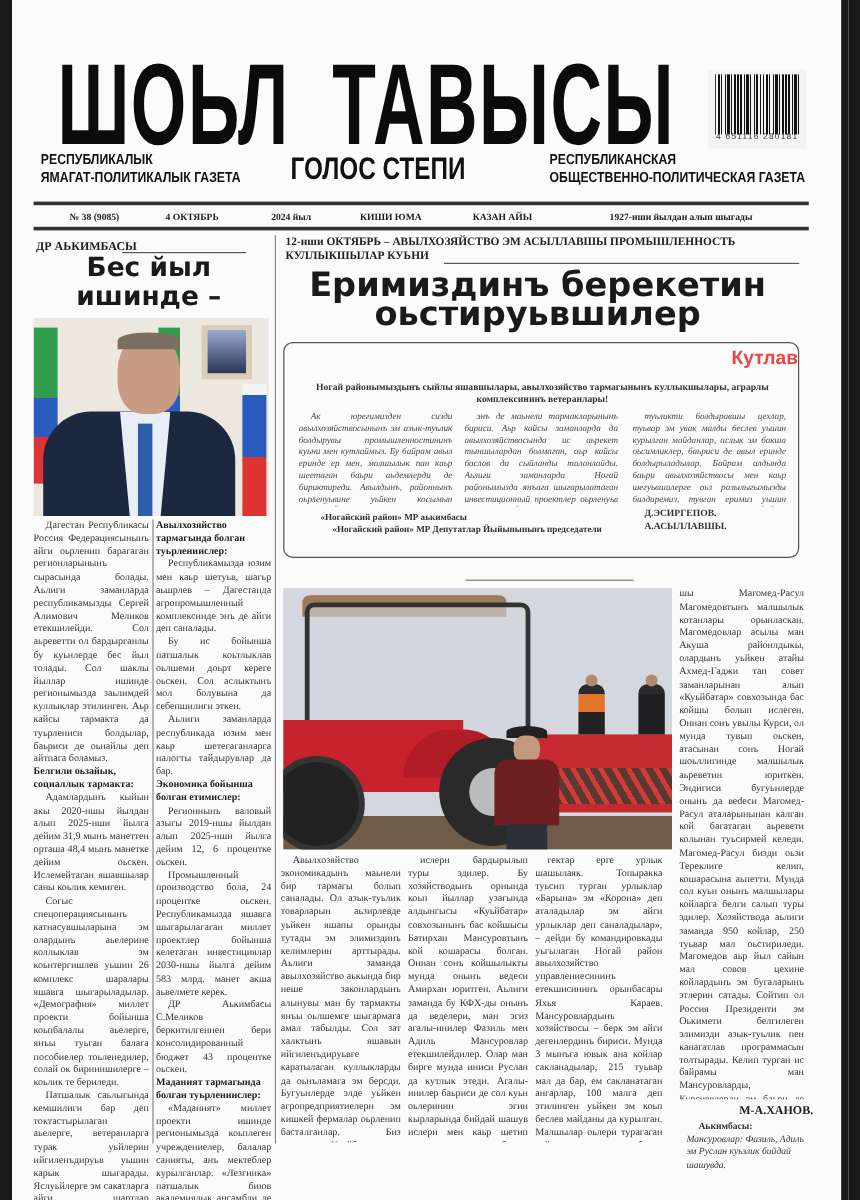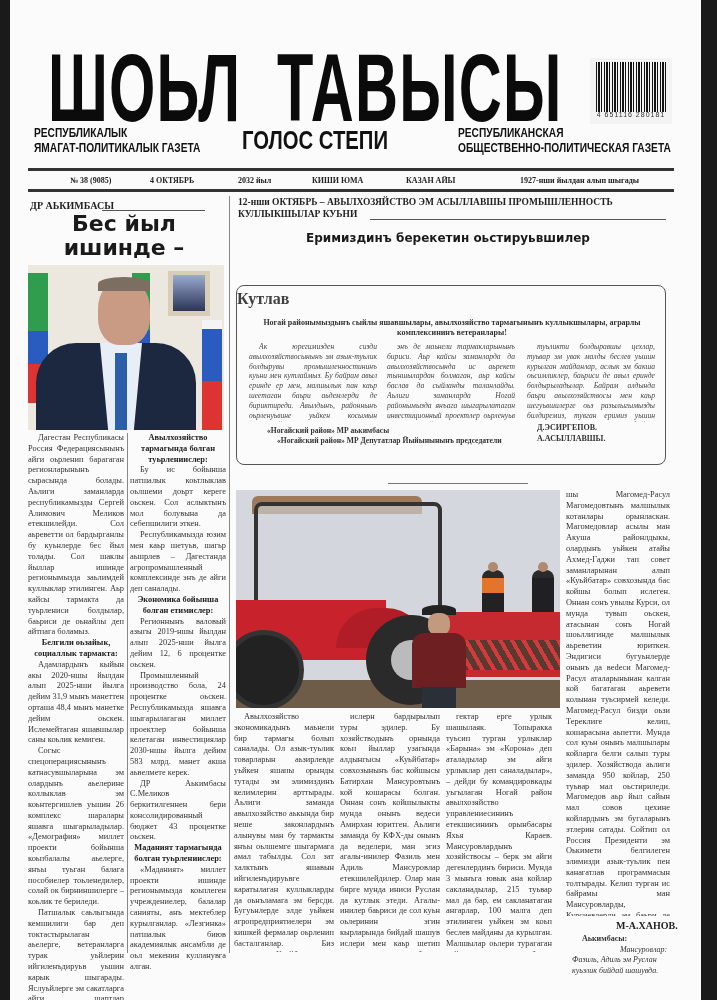--- a/index.html
+++ b/index.html
@@ -11,46 +11,46 @@
   .title{position:absolute;left:38px;top:48px;width:560px;font-family:"Liberation Sans",sans-serif;font-weight:bold;font-size:96px;line-height:80px;color:#0b0b0b;transform:scaleX(0.62);transform-origin:left top;white-space:nowrap;letter-spacing:2px;}
   .title span{display:inline-block;}
   .barcode{position:absolute;left:580px;top:58px;width:82px;height:66px;background:#f3f3f3;}
   .barcode .bars{position:absolute;left:6px;top:4px;width:70px;height:50px;background:repeating-linear-gradient(90deg,#111 0 1px,#f3f3f3 1px 2px,#111 2px 4px,#f3f3f3 4px 5px,#111 5px 6px,#f3f3f3 6px 8px);}
   .barcode .num{position:absolute;left:0;width:82px;top:53px;font-size:7px;text-align:center;font-family:"Liberation Sans",sans-serif;color:#333;letter-spacing:1px;}
   .sub-left{position:absolute;left:24px;top:126px;font-family:"Liberation Sans",sans-serif;font-weight:bold;font-size:12px;line-height:15px;transform:scaleX(0.85);transform-origin:left top;color:#111;}
   .sub-center{position:absolute;left:232px;top:126px;font-family:"Liberation Sans",sans-serif;font-weight:bold;font-size:26px;line-height:28px;transform:scaleX(0.78);transform-origin:left top;color:#111;white-space:nowrap;}
   .sub-right{position:absolute;left:448px;top:126px;font-family:"Liberation Sans",sans-serif;font-weight:bold;font-size:12px;line-height:15px;transform:scaleX(0.85);transform-origin:left top;color:#111;white-space:nowrap;}
   .rule{position:absolute;left:18px;width:646px;background:#333;}
   .dateline{position:absolute;left:18px;top:174px;width:646px;height:14px;font-size:8px;font-weight:bold;color:#222;}
-  .dateline span{position:absolute;top:2px;white-space:nowrap;margin-left:12px;}
+  .dateline span{position:absolute;top:2px;white-space:nowrap;}
   
   .kicker-left{position:absolute;left:20px;top:200px;font-size:10px;font-weight:bold;color:#222;}
   .kicker-left-line{position:absolute;left:92px;top:210px;width:103px;height:1px;background:#555;}
   .head-left{position:absolute;left:14px;top:212px;width:200px;text-align:center;font-family:"DejaVu Sans",sans-serif;font-weight:bold;font-size:22px;line-height:24px;color:#1a1a1a;}
   .portrait{position:absolute;left:18px;top:265px;width:196px;height:165px;overflow:hidden;background:#ece8df;}
   .p-flag1{position:absolute;left:0;top:8px;width:20px;height:130px;background:linear-gradient(#2f9c4e 0 45%,#2a5bbf 45% 70%,#d33 70%);}
   .p-flag2{position:absolute;left:104px;top:8px;width:18px;height:95px;background:linear-gradient(#2f9c4e 0 60%,#2a5bbf 60%);}
   .p-flag3{position:absolute;left:174px;top:55px;width:20px;height:110px;background:linear-gradient(#f4f4f4 0 8%,#2a5bbf 8% 55%,#d33 55%);}
   .p-frame{position:absolute;left:140px;top:6px;width:42px;height:45px;background:#d8cdb8;}
   .p-frame i{position:absolute;left:5px;top:4px;width:32px;height:36px;background:linear-gradient(#9aaad0,#2b3555);}
   .p-suit{position:absolute;left:8px;top:78px;width:160px;height:95px;background:#1c2740;border-radius:40px 40px 0 0;}
   .p-shirt{position:absolute;left:72px;top:78px;width:42px;height:90px;background:#e8eef6;clip-path:polygon(0 0,100% 0,80% 100%,20% 100%);}
   .p-tie{position:absolute;left:87px;top:88px;width:12px;height:80px;background:#2d5fa8;}
   .p-head{position:absolute;left:70px;top:14px;width:52px;height:66px;background:#c99b84;border-radius:45% 45% 40% 40%;}
   .p-hair{position:absolute;left:70px;top:12px;width:52px;height:14px;background:#7d6e62;border-radius:50% 50% 0 0;}
   .col{position:absolute;font-size:8.4px;line-height:10.8px;color:#333;text-align:justify;}
   .col p{margin:0;text-indent:10px;}
-  .col .sh{font-weight:bold;text-align:center;text-indent:0;color:#222;}
+  .col .sh{font-weight:bold;text-align:left;text-indent:0;color:#222;}
   .vsep{position:absolute;width:1px;background:#888;}
   
   .kicker-center{position:absolute;left:228px;top:196px;width:420px;font-size:9.5px;line-height:12px;font-weight:bold;color:#222;}
   .kicker-center-line{position:absolute;left:360px;top:219px;width:296px;height:1px;background:#555;}
-  .head-center{position:absolute;left:228px;top:226px;width:420px;text-align:center;font-family:"DejaVu Sans",sans-serif;font-weight:bold;font-size:12px;line-height:24px;color:#1a1a1a;}
+  .head-center{position:absolute;left:228px;top:226px;width:420px;text-align:center;font-family:"DejaVu Sans",sans-serif;font-weight:bold;font-size:28px;line-height:24px;color:#1a1a1a;}
   .box{position:absolute;left:226px;top:285px;width:428px;height:178px;border:1.5px solid #555;border-radius:8px;}
-  .box-title{position:absolute;left:0;top:4px;width:100%;text-align:left;font-family:Liberation Serif, serif;font-weight:bold;font-size:16px;color:#404040;}
+  .box-title{position:absolute;left:0;top:4px;width:100%;text-align:right;font-family:Liberation Sans, sans-serif;font-weight:bold;font-size:16px;color:#ef4444;}
   .box-sub{position:absolute;left:20px;top:32px;width:390px;text-align:center;font-size:8px;line-height:10px;font-weight:bold;color:#333;}
   .box .col{font-style:italic;font-size:7.6px;line-height:9.8px;color:#444;}
   .sig-a{position:absolute;left:20px;top:140px;font-size:7.6px;line-height:10px;font-weight:bold;color:#333;}
   .sig-b{position:absolute;left:300px;top:136px;font-size:8px;line-height:11px;font-weight:bold;color:#333;}
   .box-line{position:absolute;left:378px;top:483px;width:140px;height:1px;background:#777;}
   
   .photo{position:absolute;left:226px;top:490px;width:324px;height:218px;overflow:hidden;background:#d4d8de;}
   .ph-ground{position:absolute;left:0;top:190px;width:324px;height:28px;background:#6e5c48;}
   .ph-cab{position:absolute;left:18px;top:12px;width:180px;height:120px;border:4px solid #333;border-radius:8px 8px 0 0;background:rgba(210,215,220,0.6);}
   .ph-roof{position:absolute;left:16px;top:6px;width:170px;height:18px;background:#9c7a5a;border-radius:6px 6px 0 0;}
@@ -66,21 +66,21 @@
   .ph-man .face{position:absolute;left:20px;top:8px;width:22px;height:22px;background:#c49a7e;border-radius:40%;}
   .ph-man .jacket{position:absolute;left:4px;top:28px;width:54px;height:55px;background:#6e1f22;border-radius:12px 12px 0 0;}
   .ph-man .legs{position:absolute;left:14px;top:82px;width:34px;height:21px;background:#2b2f38;}
   .ph-p1{position:absolute;left:246px;top:80px;width:22px;height:42px;background:linear-gradient(#2a2a2a 0 20%,#e2742c 20% 55%,#222 55%);border-radius:8px 8px 0 0;}
   .ph-p2{position:absolute;left:296px;top:80px;width:22px;height:42px;background:linear-gradient(#2a2a2a 0 20%,#1f1f24 20%);border-radius:8px 8px 0 0;}
   .ph-p1:before,.ph-p2:before{content:"";position:absolute;left:6px;top:-8px;width:10px;height:10px;border-radius:50%;background:#b08a70;}
   
   .author{position:absolute;left:606px;top:920px;font-size:10px;font-weight:bold;color:#222;}
   .caption{position:absolute;left:562px;top:934px;width:100px;font-size:8px;line-height:10.5px;color:#333;text-indent:10px;}
   .caption b{font-style:normal;}
-  .caption i{font-style:italic;margin-left:48px;}
+  .caption i{font-style:italic;}
 </style>
 </head>
 <body>
 
 <div class="page">
 
   <div class="title">
     <span>ШОЬЛ</span>&nbsp;&nbsp;<span>ТАВЫСЫ</span>
   </div>
   <div class="barcode">
@@ -94,21 +94,21 @@
   <div class="sub-center">ГОЛОС СТЕПИ</div>
   <div class="sub-right">
     <div>РЕСПУБЛИКАНСКАЯ</div>
     <div>ОБЩЕСТВЕННО-ПОЛИТИЧЕСКАЯ ГАЗЕТА</div>
   </div>
 
   <div class="rule" style="top:168px;height:3px;"></div>
   <div class="dateline">
     <span style="left:30px">№ 38 (9085)</span>
     <span style="left:110px">4 ОКТЯБРЬ</span>
-    <span style="left:198px">2032 йыл</span>
+    <span style="left:198px">2024 йыл</span>
     <span style="left:272px">КИШИ ЮМА</span>
     <span style="left:366px">КАЗАН АЙЫ</span>
     <span style="left:480px">1927-нши йылдан алып шыгады</span>
   </div>
   <div class="rule" style="top:189px;height:3px;"></div>
 
   <div class="kicker-left">ДР АЬКИМБАСЫ</div>
   <div class="kicker-left-line"></div>
   <div class="head-left">Бес йыл ишинде – уьстинликлер</div>
 
@@ -129,22 +129,23 @@
   <div class="col" id="left-col1" style="left:18px;top:433px;width:96px;">
       <p>Дагестан Республикасы Россия Федерациясынынъ айги оьрленип барагаган регионларынынъ сырасында болады. Аьлиги заманларда республикамызды Сергей Алимович Меликов етекшилейди. Сол аьреветти ол бардырганлы бу куьнлерде бес йыл толады. Сол шаклы йыллар ишинде регионымызда заьлимдей куллыклар этилинген. Аьр кайсы тармакта да туьрлениси болдылар, баьриси де оьнайлы деп айтпага боламыз.</p>
       <p class="sh">Белгили оьзайык, социаллык тармакта:</p>
       <p>Адамлардынъ кыйын акы 2020-ншы йылдан алып 2025-нши йылга дейим 31,9 мынъ манеттен орташа 48,4 мынъ манетке дейим оьскен. Ислемейтаган яшавшылар саны коьлик кемиген.</p>
       <p>Согыс спецоперациясынынъ катнасувшыларына эм олардынъ аьелерине коллыклав эм коьнтергишлев уьшин 26 комплекс шаралары яшавга шыгарыладылар. «Демография» миллет проекти бойынша коьпбалалы аьелерге, янъы туьган балага пособиелер тоьленедилер, солай ок бирниншилерге – коьлик те бериледи.</p>
       <p>Патшалык саьлыгында кемшилиги бар деп токтастырылаган аьелерге, ветеранларга турак уьйлерин ийгиленъдируьв уьшин карык шыгарады. Яслуьйлерге эм сакатларга айги шартлар туьзиледилер эм оларга карав бойынша пилотный проектлер яшавга киригиленлер.</p>
     </div>
   <div class="vsep" style="left:117px;top:433px;height:520px;"></div>
   <div class="col" id="left-col2" style="left:120px;top:433px;width:96px;">
       <p class="sh">Авылхозяйство тармагында болган туьрлениислер:</p>
+      <p>Республикамызда юзим мен каьр шетуьв, шагьр аьшрлев – Дагестанда агропромышленный комплексинде энъ де айги деп саналады.</p>
       <p>Бу ис бойынша патшалык коьтлыклав оьлшеми доьрт кереге оьскен. Сол аслыктынъ мол болувына да себепшилиги эткен.</p>
-      <p>Республикамызда юзим мен каьр шетуьв, шагьр аьшрлев – Дагестанда агропромышленный комплексинде энъ де айги деп саналады.</p>
+      <p>Аьлиги заманларда республикада юзим мен каьр шетегаганларга налогты тайдырувлар да бар.</p>
       <p class="sh">Экономика бойынша болган етимислер:</p>
       <p>Регионнынъ валовый азыгы 2019-ншы йылдан алып 2025-нши йылга дейим 12, 6 процентке оьскен.</p>
       <p>Промышленный производство бола, 24 процентке оьскен. Республикамызда яшавга шыгарылагаган миллет проектлер бойынша келетаган инвестициялар 2030-ншы йылга дейим 583 млрд. манет акша аьвелмете керек.</p>
       <p>ДР Аькимбасы С.Меликов беркитилгеннен бери консолидированный бюджет 43 процентке оьскен.</p>
       <p class="sh">Маданият тармагында болган туьрлениислер:</p>
       <p>«Маданият» миллет проекти ишинде регионымызда коьплеген учреждениелер, балалар санияты, анъ мектеблер курылганлар. «Лезгинка» патшалык биюв академиялык ансамбли де оьл мекенин кулланувга алган.</p>
     </div>
   <div class="vsep" style="left:219px;top:196px;height:757px;"></div>
 
   <div class="kicker-center">12-нши ОКТЯБРЬ – АВЫЛХОЗЯЙСТВО ЭМ АСЫЛЛАВШЫ ПРОМЫШЛЕННОСТЬ КУЛЛЫКШЫЛАР КУЬНИ</div>

